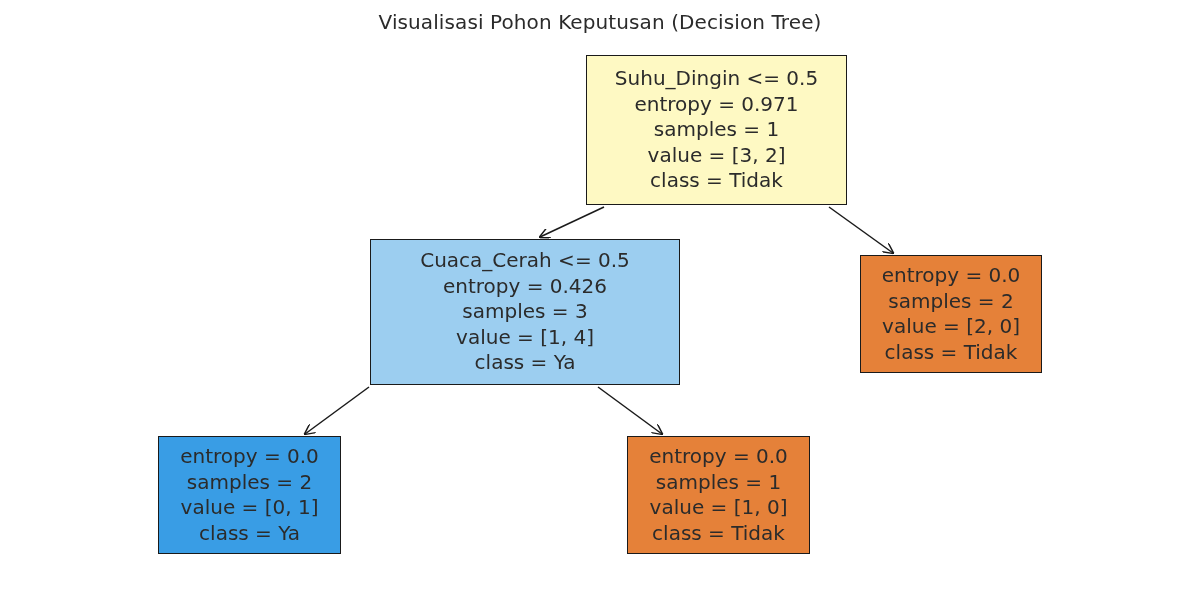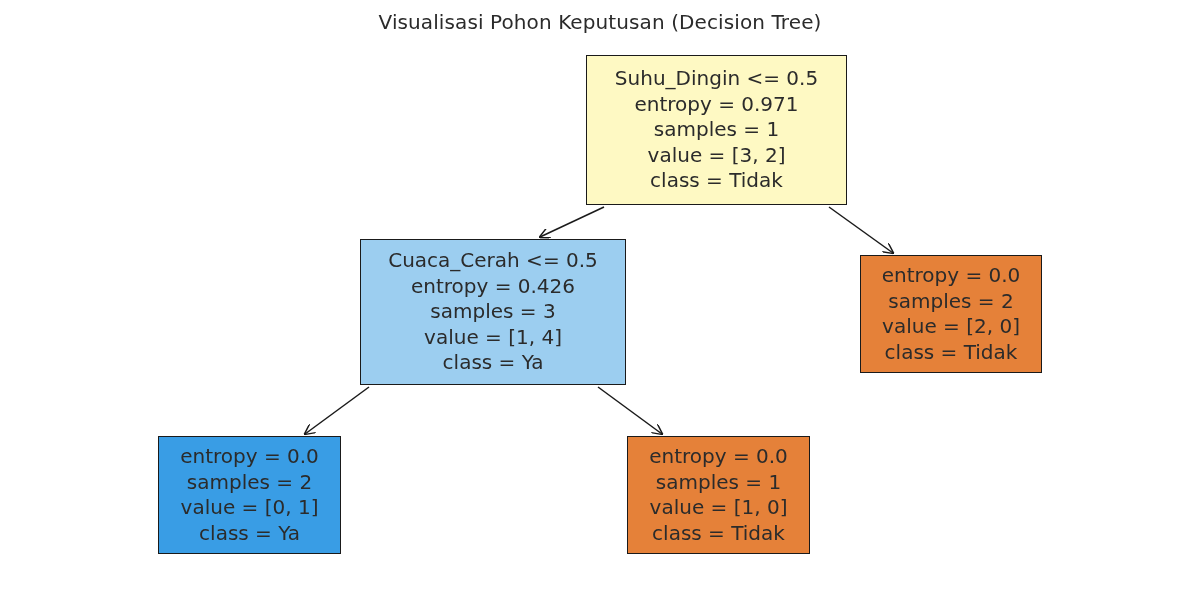--- a/index.html
+++ b/index.html
@@ -52,21 +52,21 @@
     line-height: 25.5px;
     color: #2b2b2b;
     text-align: center;
     white-space: nowrap;
   }
   .node .line {
     display: block;
   }
   
   #node-root   { left: 586px; top: 55px;  width: 261px; height: 150px; }
-  #node-left   { left: 360px; top: 239px; width: 266px; height: 146px; }
+  #node-left   { left: 370px; top: 239px; width: 310px; height: 146px; }
   #node-right  { left: 860px; top: 255px; width: 182px; height: 118px; }
   #node-ll     { left: 158px; top: 436px; width: 183px; height: 118px; }
   #node-lr     { left: 627px; top: 436px; width: 183px; height: 118px; }
 </style>
 </head>
 <body>
 
 <div id="canvas">
 
   <div id="title">Visualisasi Pohon Keputusan (Decision Tree)</div>

